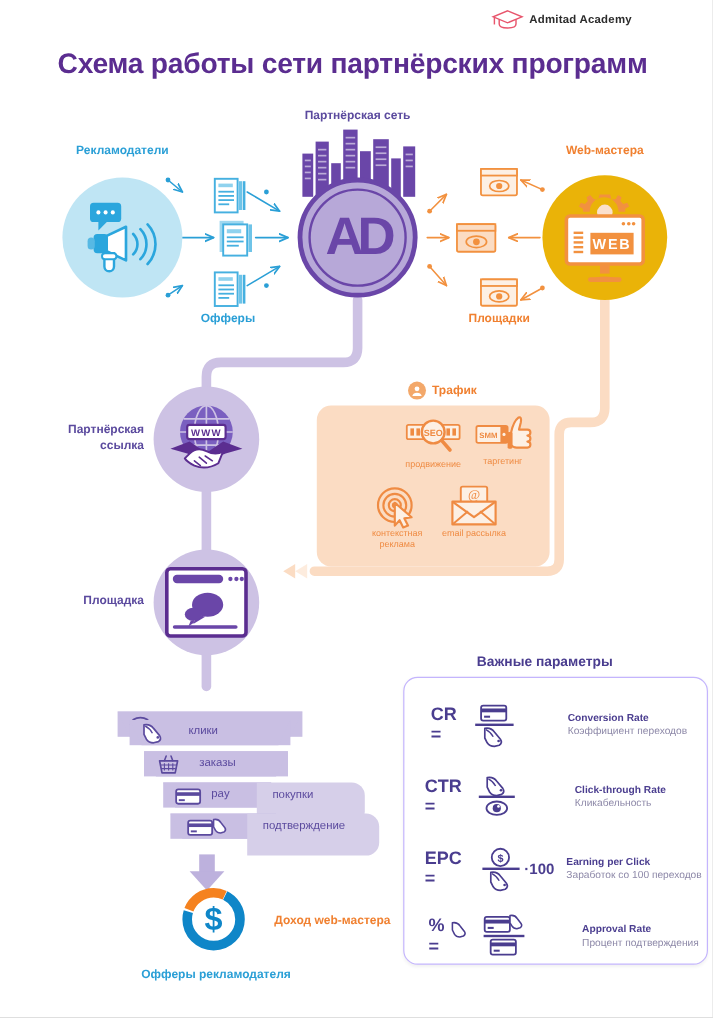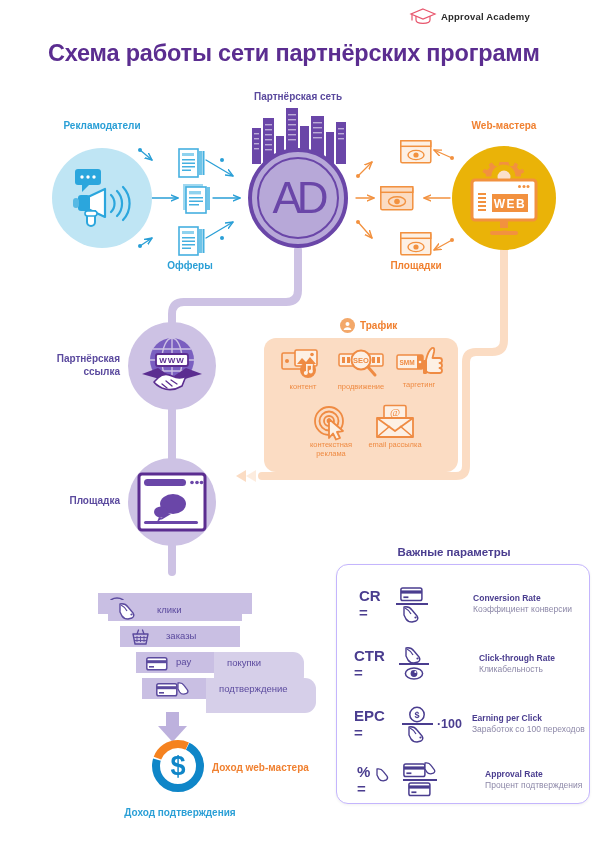--- a/index.html
+++ b/index.html
@@ -9,32 +9,32 @@
     margin:0 auto;
   }
   .abs{position:absolute;}
   
   #brand{top:8px;left:410px;display:flex;align-items:center;gap:5px;}
   #brand .cap{width:26px;height:16px;position:relative;}
   #brand .cap svg{display:block;}
   #brand .btxt{font-size:9.5px;font-weight:bold;color:#2b2b2b;letter-spacing:.2px;}
   #title{top:40px;left:48px;width:520px;font-size:23.5px;font-weight:bold;color:#5b2d90;letter-spacing:-.2px;}
   
-  .lbl{font-size:10px;font-weight:bold;line-height:13px;}
+  .lbl{font-size:10px;font-weight:bold;line-height:13px;text-align:center;}
   .lbl.blue{color:#2a9fd6;}
   .lbl.orange{color:#f08030;}
   .lbl.violet{color:#5b4a9e;}
   .lbl.r{text-align:right;}
   
   .circ{border-radius:50%;display:flex;align-items:center;justify-content:center;}
   #adv-circle{left:52px;top:148px;width:100px;height:100px;background:#bfe5f4;}
   #web-circle{left:452px;top:146px;width:104px;height:104px;background:#eab308;}
   #ad-circle{left:248px;top:148px;width:100px;height:100px;background:#b7a8d8;border:4px solid #6a46a8;box-sizing:border-box;}
   #ad-circle::after{content:"";position:absolute;left:5px;top:5px;right:5px;bottom:5px;border:2px solid #6a46a8;border-radius:50%;}
-  #ad-text{font-size:44px;font-weight:normal;color:#6a46a8;letter-spacing:-5px;font-family:"Liberation Sans",sans-serif;z-index:2;}
+  #ad-text{font-size:44px;font-weight:bold;color:#6a46a8;letter-spacing:-5px;font-family:"Liberation Sans",sans-serif;z-index:2;}
   #link-circle{left:128px;top:322px;width:88px;height:88px;background:#cdc2e4;}
   #site-circle{left:128px;top:458px;width:88px;height:88px;background:#cdc2e4;}
   
   #traffic-head{left:340px;top:318px;display:flex;align-items:center;gap:5px;}
   #traffic-head .dot{width:15px;height:15px;border-radius:50%;background:#f3a86a;display:flex;align-items:center;justify-content:center;}
   #traffic-box{left:264px;top:338px;width:194px;height:134px;background:#fbdcc3;border-radius:12px;}
   .tr-item{position:absolute;width:62px;text-align:center;}
   .tr-item .ic{height:32px;display:flex;align-items:center;justify-content:center;}
   .tr-cap{font-size:7.5px;color:#ef8b43;line-height:9px;margin-top:2px;font-weight:normal;}
   
@@ -67,21 +67,21 @@
 <div id="page">
 
   <div class="abs" id="brand">
     <span class="cap">
       <svg width="26" height="16" viewBox="0 0 26 16">
         <path d="M13 1 L25 6 L13 11 L1 6 Z" fill="none" stroke="#e8566d" stroke-width="1.2"></path>
         <path d="M6 8 L6 12 C6 14.2 9.2 15.3 13 15.3 C16.8 15.3 20 14.2 20 12 L20 8" fill="none" stroke="#e8566d" stroke-width="1.2"></path>
         <path d="M2 6.4 L2 12.4" stroke="#e8566d" stroke-width="1.2"></path>
       </svg>
     </span>
-    <span class="btxt">Approval Academy</span>
+    <span class="btxt">Admitad Academy</span>
   </div>
 
   <div class="abs" id="title">Схема работы сети партнёрских программ</div>
 
   <svg class="abs" style="left:0;top:0;" width="594" height="848">
     <defs>
       <marker id="ab" markerWidth="7" markerHeight="7" refX="5.6" refY="3" orient="auto">
         <path d="M0,0.6 L5.6,3 L0,5.4" fill="none" stroke="#2a9fd6" stroke-width="1.1" stroke-linecap="round" stroke-linejoin="round"></path>
       </marker>
       <marker id="ao" markerWidth="7" markerHeight="7" refX="5.6" refY="3" orient="auto">
@@ -347,40 +347,20 @@
     <span class="dot">
       <svg width="11" height="11" viewBox="0 0 11 11">
         <circle cx="5.5" cy="4" r="2" fill="#fff"></circle>
         <path d="M1.6,10 a4,3.4 0 0 1 7.8,0 Z" fill="#fff"></path>
       </svg>
     </span>
     <span class="lbl orange">Трафик</span>
   </div>
   <div class="abs" id="traffic-box">
 
-    <div class="tr-item" style="left:8px;top:10px;">
-      <div class="ic">
-        <svg width="44" height="30" viewBox="0 0 44 30">
-          <rect x="1" y="4" width="22" height="16" rx="1.5" fill="#fbdcc3" stroke="#ef8b43" stroke-width="1.6"></rect>
-          <circle cx="6" cy="12" r="2" fill="#ef8b43"></circle>
-          <rect x="14" y="1" width="22" height="16" rx="1.5" fill="#fdf0e4" stroke="#ef8b43" stroke-width="1.6"></rect>
-          <path d="M16,15 l5,-6 l4,4 l4,-5 l6,7 Z" fill="#ef8b43"></path>
-          <circle cx="31" cy="5.5" r="1.8" fill="#ef8b43"></circle>
-          <circle cx="27" cy="21" r="8" fill="#ef8b43"></circle>
-          <g fill="#fdf0e4">
-            <rect x="25" y="16" width="1.6" height="8"></rect>
-              <rect x="30" y="15" width="1.6" height="7"></rect>
-            <rect x="25" y="15" width="6.6" height="1.8"></rect>
-            <circle cx="24.8" cy="24" r="2"></circle>
-              <circle cx="29.8" cy="22.4" r="2"></circle>
-          </g>
-        </svg>
-      </div>
-      <div class="tr-cap">контент</div>
-    </div>
 
     <div class="tr-item" style="left:66px;top:10px;">
       <div class="ic">
         <svg width="48" height="30" viewBox="0 0 48 30">
           <rect x="2" y="5" width="44" height="12" rx="1.5" fill="#fdf0e4" stroke="#ef8b43" stroke-width="1.5"></rect>
           <rect x="5" y="8" width="3" height="6" fill="#ef8b43"></rect>
           <rect x="10" y="8" width="3" height="6" fill="#ef8b43"></rect>
           <rect x="35" y="8" width="3" height="6" fill="#ef8b43"></rect>
           <rect x="40" y="8" width="3" height="6" fill="#ef8b43"></rect>
           <circle cx="24" cy="11" r="9.5" fill="#fdf0e4" stroke="#ef8b43" stroke-width="2"></circle>
@@ -538,21 +518,21 @@
         <span class="den">
           <svg width="20" height="17" viewBox="0 0 20 17">
             <path d="M2,2 q5,-1 8,3 l5,6 q2,3 -1,5 l-4,1 q-4,0 -6,-3 L2,10 Z" fill="#fff" stroke="#4a3d8f" stroke-width="1.4" stroke-linejoin="round"></path>
             <path d="M3,3 q4,2 6,6" fill="none" stroke="#4a3d8f" stroke-width="1.2"></path>
             <circle cx="13.5" cy="12.5" r="1.1" fill="#4a3d8f"></circle>
           </svg>
         </span>
       </span>
       <span class="txt" style="margin-left:45px;width:128px;">
         <span class="en" style="display:block;">Conversion Rate</span>
-        <span class="ru" style="display:block;">Коэффициент конверсии</span>
+        <span class="ru" style="display:block;">Коэффициент переходов</span>
       </span>
     </div>
 
     <div class="pr" style="left:17px;top:80px;">
       <span class="sym">CTR =</span>
       <span class="frac" style="margin-left:4px;width:32px;">
         <span class="num">
           <svg width="20" height="17" viewBox="0 0 20 17">
             <path d="M2,2 q5,-1 8,3 l5,6 q2,3 -1,5 l-4,1 q-4,0 -6,-3 L2,10 Z" fill="#fff" stroke="#4a3d8f" stroke-width="1.4" stroke-linejoin="round"></path>
             <path d="M3,3 q4,2 6,6" fill="none" stroke="#4a3d8f" stroke-width="1.2"></path>
@@ -634,15 +614,15 @@
   <div class="abs" id="donut">
     <svg width="56" height="56" viewBox="0 0 56 56">
 
       <circle cx="28" cy="28" r="22" fill="none" stroke="#0f86c8" stroke-width="8" stroke-dasharray="99.5 38.7" stroke-dashoffset="-10" transform="rotate(-90 28 28)"></circle>
 
       <circle cx="28" cy="28" r="22" fill="none" stroke="#f5821f" stroke-width="8" stroke-dasharray="36.7 101.5" stroke-dashoffset="-111" transform="rotate(-90 28 28)"></circle>
       <text x="28" y="37" font-family="Liberation Sans, sans-serif" font-size="27" font-weight="bold" fill="#0f86c8" text-anchor="middle">$</text>
     </svg>
   </div>
   <div class="abs lbl orange" id="income-web" style="width:130px;">Доход web-мастера</div>
-  <div class="abs lbl blue" id="income-adv" style="text-align:center;">Доход подтверждения</div>
+  <div class="abs lbl blue" id="income-adv" style="text-align:center;">Офферы рекламодателя</div>
 
 </div>
 
 </body></html>

